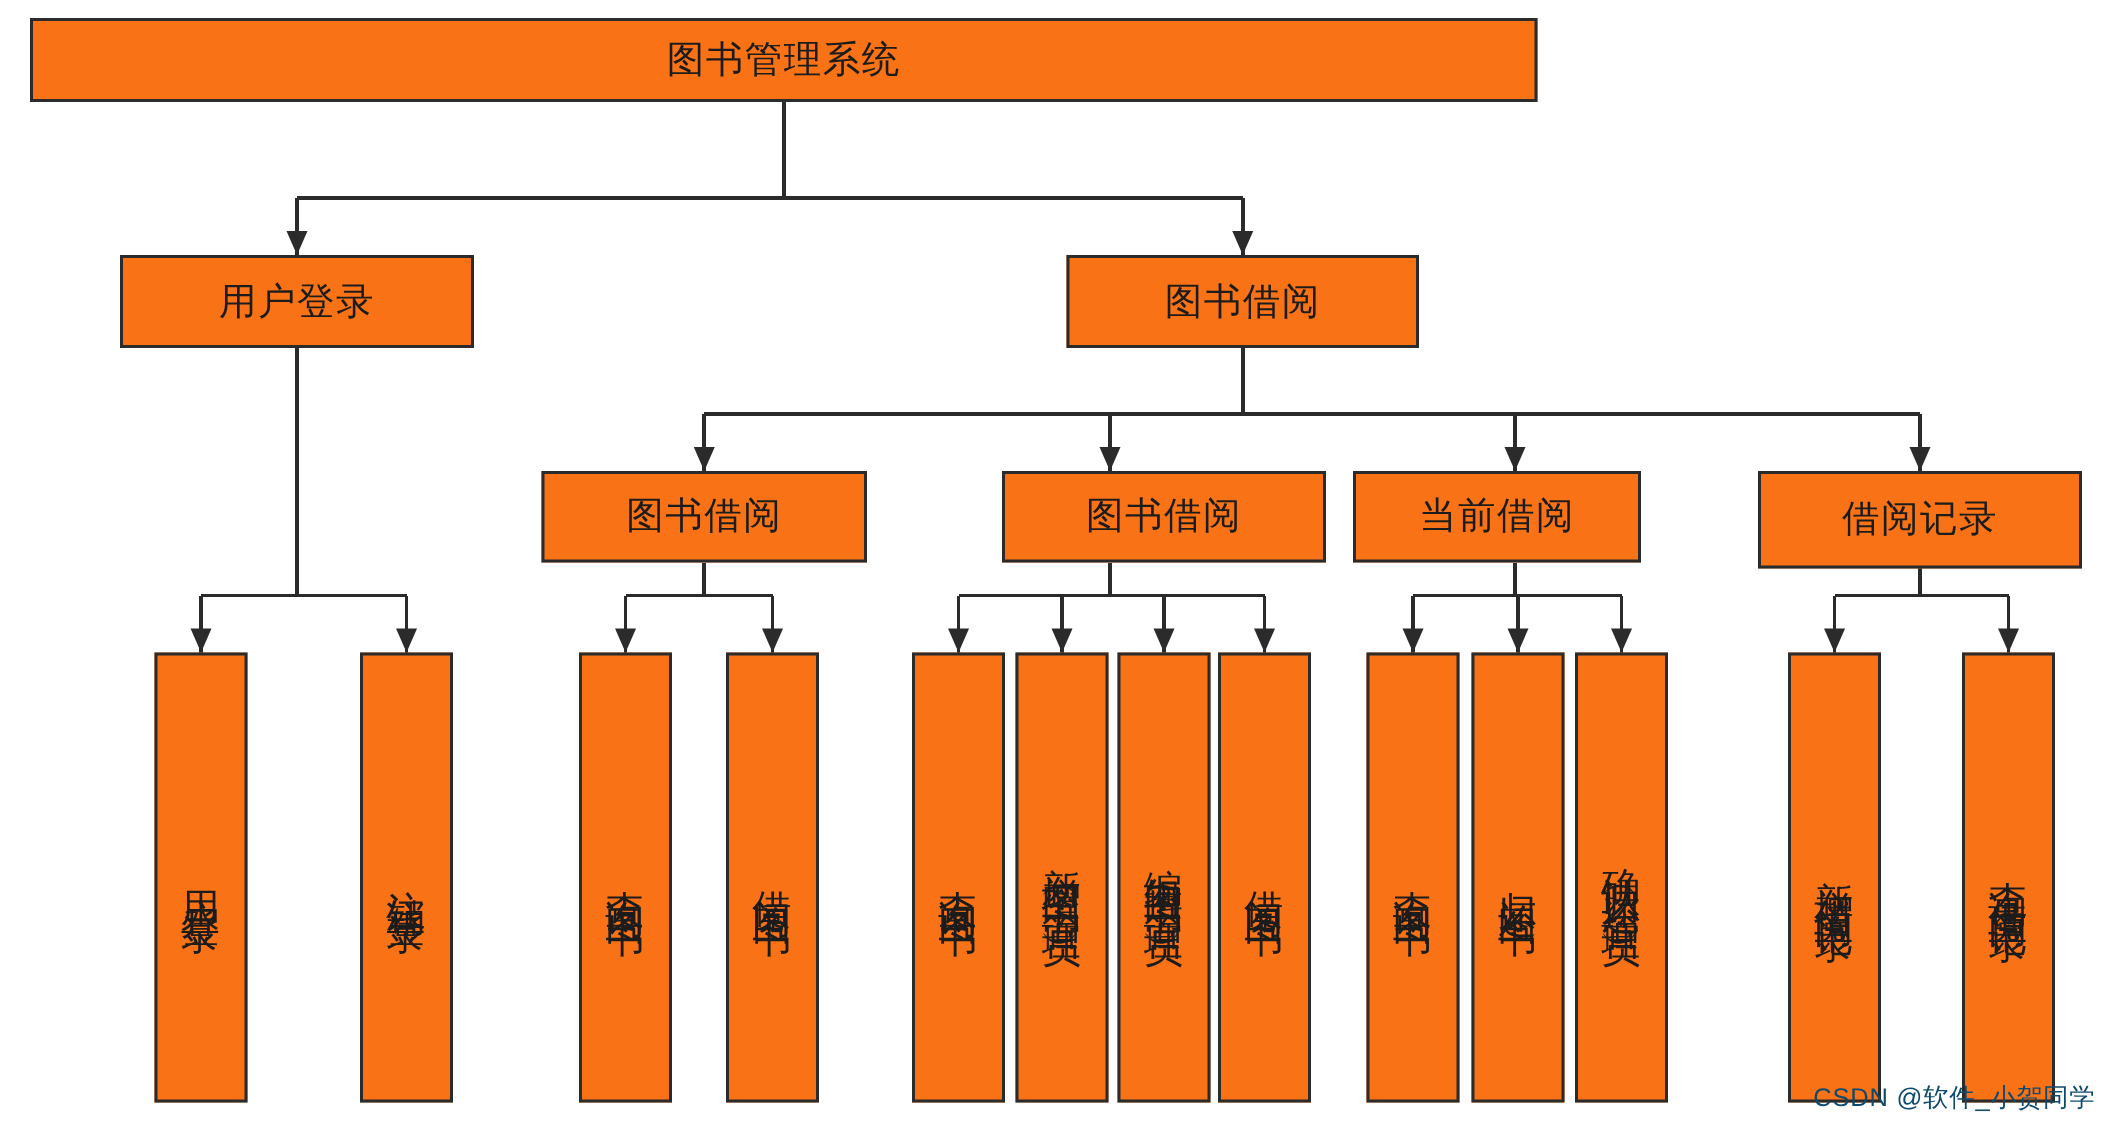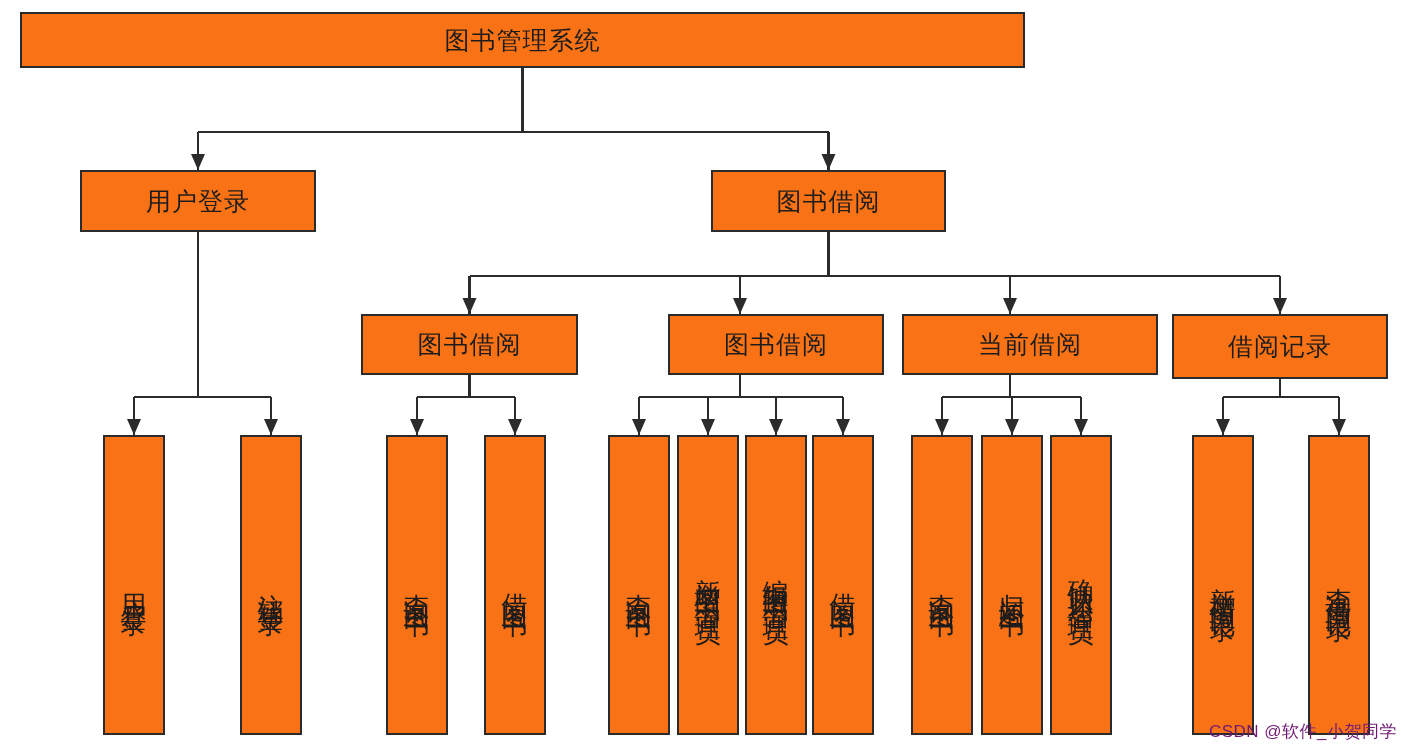--- a/index.html
+++ b/index.html
@@ -10,21 +10,21 @@
         border:2.5px solid #2b2b2b;display:flex;align-items:center;
         justify-content:center;}
   .node .lbl{color:#1c1c1c;line-height:1.08;text-align:center;white-space:pre;}
   .node.h .lbl{font-size:25px;letter-spacing:1px;}
   .node.v{align-items:center;justify-content:center;}
   .node.v .lbl{writing-mode:vertical-rl;text-orientation:upright;
                font-size:26px;letter-spacing:6px;}
   #wires{position:absolute;left:0;top:0;width:1405px;height:747px;
          pointer-events:none;}
   #watermark{position:absolute;right:8px;bottom:4px;font-size:17px;
-             color:#701a75;white-space:nowrap;letter-spacing:0.5px;}
+             color:#0c4a6e;white-space:nowrap;letter-spacing:0.5px;}
 </style>
 </head>
 <body>
 
 <div id="stage">
   <svg id="wires">
       <line x1="522.5" y1="68" x2="522.5" y2="132" stroke="#2b2b2b" stroke-width="2.5" shape-rendering="crispEdges"></line>
       <line x1="198" y1="132" x2="828.5" y2="132" stroke="#2b2b2b" stroke-width="2.5" shape-rendering="crispEdges"></line>
       <line x1="198" y1="132" x2="198" y2="170" stroke="#2b2b2b" stroke-width="2.5" shape-rendering="crispEdges"></line>
       <polygon points="191,154 205,154 198,170" fill="#2b2b2b"></polygon>
@@ -86,21 +86,21 @@
       </div>
       <div class="node h" style="left: 711px; top: 170px; width: 235px; height: 62px; border-color: rgb(43, 43, 43);">
         <span class="lbl" style="color: rgb(28, 28, 28);">图书借阅</span>
       </div>
       <div class="node h" style="left: 361px; top: 314px; width: 217px; height: 61px; border-color: rgb(43, 43, 43);">
         <span class="lbl" style="color: rgb(28, 28, 28);">图书借阅</span>
       </div>
       <div class="node h" style="left: 668px; top: 314px; width: 216px; height: 61px; border-color: rgb(43, 43, 43);">
         <span class="lbl" style="color: rgb(28, 28, 28);">图书借阅</span>
       </div>
-      <div class="node h" style="left: 902px; top: 314px; width: 256px; height: 61px; border-color: rgb(43, 43, 43);">
+      <div class="node h" style="left: 902px; top: 314px; width: 192px; height: 61px; border-color: rgb(43, 43, 43);">
         <span class="lbl" style="color: rgb(28, 28, 28);">当前借阅</span>
       </div>
       <div class="node h" style="left: 1172px; top: 314px; width: 216px; height: 65px; border-color: rgb(43, 43, 43);">
         <span class="lbl" style="color: rgb(28, 28, 28);">借阅记录</span>
       </div>
       <div class="node v" style="left: 103px; top: 435px; width: 62px; height: 300px; border-color: rgb(43, 43, 43);">
         <span class="lbl" style="color: rgb(28, 28, 28);">用户登录</span>
       </div>
       <div class="node v" style="left: 240px; top: 435px; width: 62px; height: 300px; border-color: rgb(43, 43, 43);">
         <span class="lbl" style="color: rgb(28, 28, 28);">注销登录</span>

